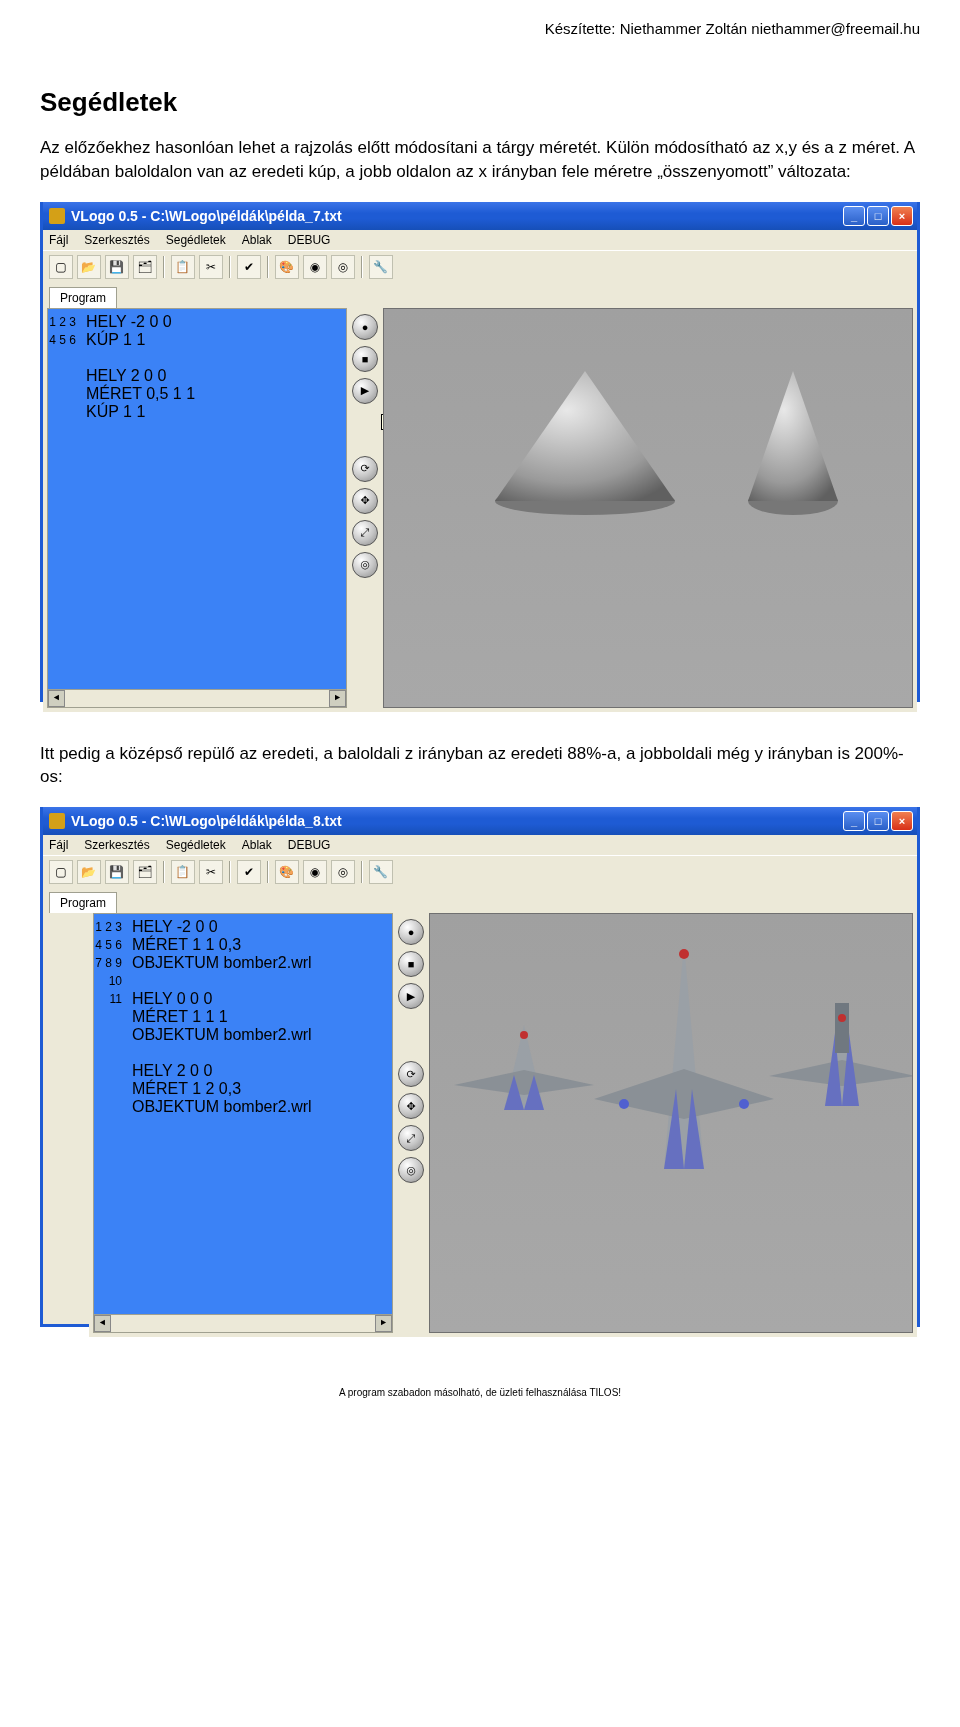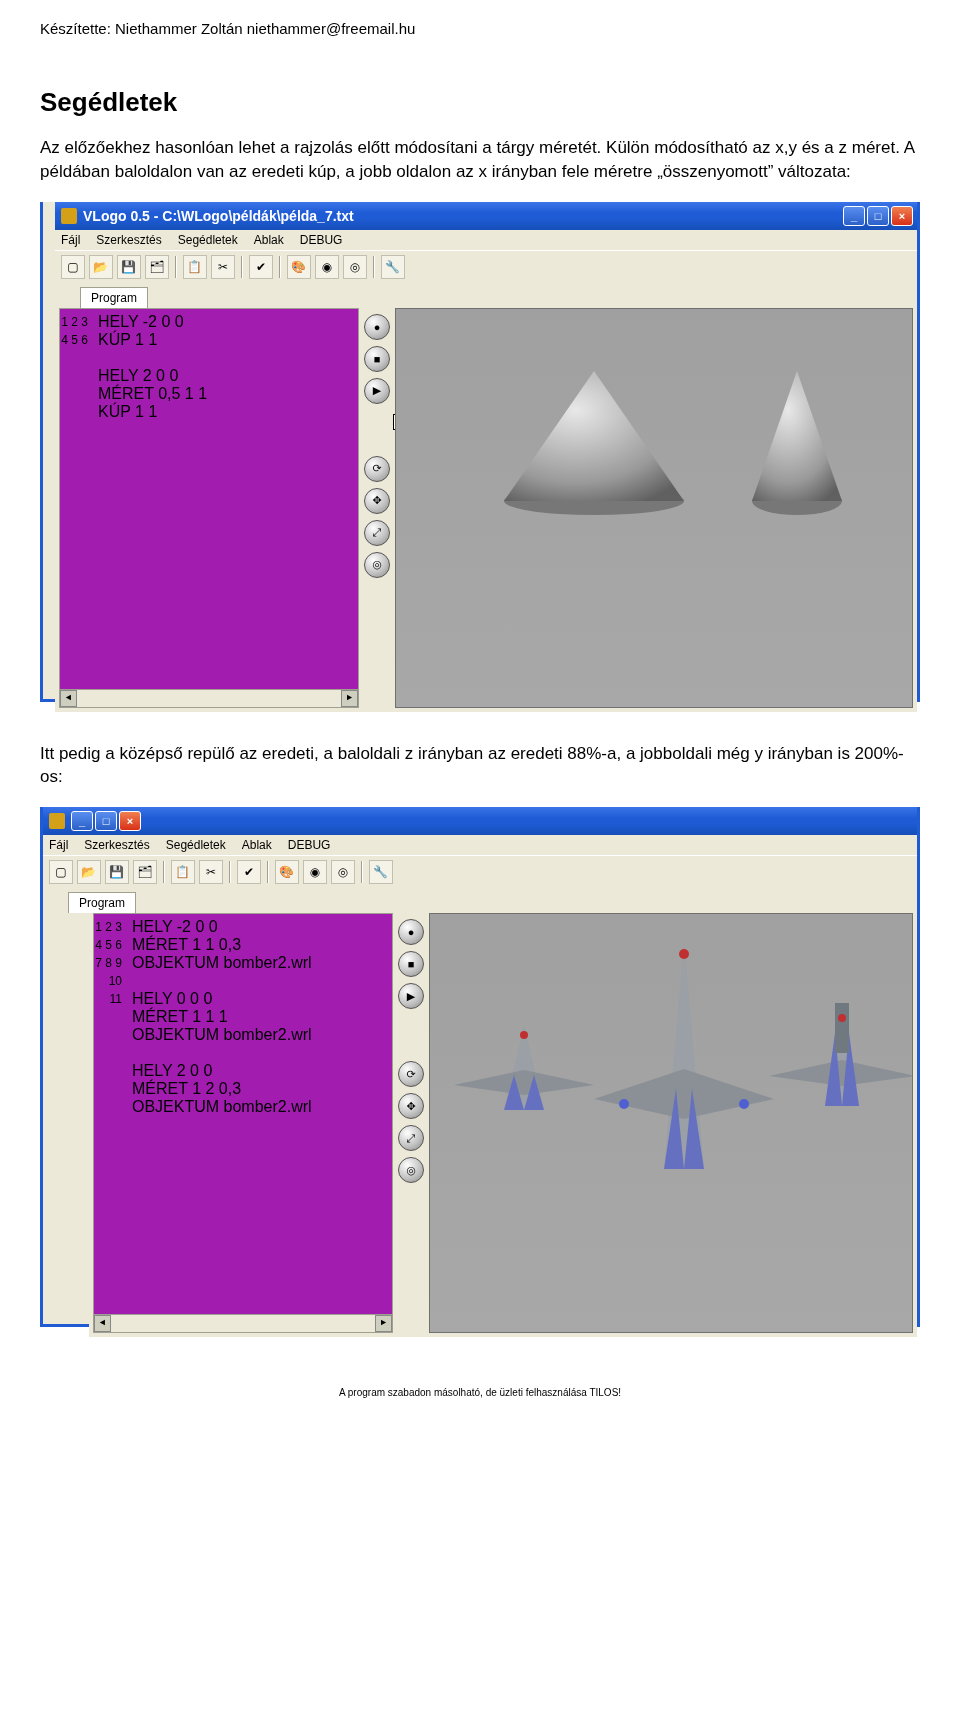--- a/index.html
+++ b/index.html
@@ -3,21 +3,21 @@
 <meta charset="utf-8">
 <style>
   * { box-sizing: border-box; margin: 0; padding: 0; }
   body {
     width: 960px;
     background: #fff;
     font-family: Verdana, Geneva, sans-serif;
     color: #000;
     padding: 20px 40px 40px 40px;
   }
-  .page-header { text-align: left; font-size: 15px; margin-bottom: 50px; }
+  .page-header { text-align: right; font-size: 15px; margin-bottom: 50px; }
   .heading { font-size: 26px; font-weight: bold; margin-bottom: 18px; }
   .body-text { font-size: 17px; line-height: 1.4; margin-bottom: 18px; }
 
   .app-window {
     border: 3px solid #1e5bd4;
     border-top: none;
     margin-bottom: 40px;
     width: 100%;
     background: #ece9d8;
   }
@@ -73,39 +73,38 @@
     display: flex; align-items: center; justify-content: center;
     font-size: 12px; cursor: pointer;
   }
   .tb-sep { width: 2px; height: 22px; border-left: 1px solid #a0a090; border-right: 1px solid #fff; margin: 0 2px; }
 
   .tab-row {
     background: #ece9d8;
     padding: 4px 6px 0 6px;
     font-family: Tahoma, sans-serif;
     font-size: 12px;
-    margin-left: 19px;
   }
   .tab {
     display: inline-block;
     background: #fff;
     border: 1px solid #a0a090;
     border-bottom: none;
     padding: 3px 10px;
     cursor: pointer;
   }
 
   .workspace {
     display: flex;
     background: #ece9d8;
     padding: 0 4px 4px 4px;
   }
   .code-pane {
     width: 300px;
-    background: #a21caf;
+    background: #3b82f6;
     border: 1px solid #a0a090;
     font-family: "Courier New", monospace;
     font-size: 14px;
     display: flex;
     flex-direction: column;
   }
   .code-body { flex: 1; display: flex; }
   .gutter {
     width: 34px;
     text-align: right;
@@ -182,21 +181,21 @@
 </style>
 </head>
 <body>
 
 <div class="page-header">Készítette: Niethammer Zoltán  niethammer@freemail.hu</div>
 
 <div class="heading">Segédletek</div>
 
 <p class="body-text">Az előzőekhez hasonlóan lehet a rajzolás előtt módosítani a tárgy méretét. Külön módosítható az x,y és a z méret. A példában baloldalon van az eredeti kúp, a jobb oldalon az x irányban fele méretre „összenyomott” változata:</p>
 
-<div class="app-window" style="height:500px;padding-left:12px;">
+<div class="app-window" style="height:500px;">
   <div class="titlebar">
     <div class="app-icon"></div>
     <div class="title-text">VLogo 0.5 - C:\WLogo\példák\példa_7.txt</div>
     <div class="win-buttons">
       <div class="win-btn min">_</div>
       <div class="win-btn max">□</div>
       <div class="win-btn close">×</div>
     </div>
   </div>
   <div class="menubar" id="menu1">
@@ -287,20 +286,21 @@
       </div>
     </div>
   </div>
 </div>
 
 <p class="body-text">Itt pedig a középső repülő az eredeti, a baloldali z irányban az eredeti 88%-a, a jobboldali még y irányban is 200%-os:</p>
 
 <div class="app-window" style="height:520px;">
   <div class="titlebar">
     <div class="app-icon"></div>
+    <div class="title-text">VLogo 0.5 - C:\WLogo\példák\példa_8.txt</div>
     <div class="win-buttons">
       <div class="win-btn min">_</div>
       <div class="win-btn max">□</div>
       <div class="win-btn close">×</div>
     </div>
   </div>
   <div class="menubar" id="menu2">
       <span>Fájl</span>
       <span>Szerkesztés</span>
       <span>Segédletek</span>

